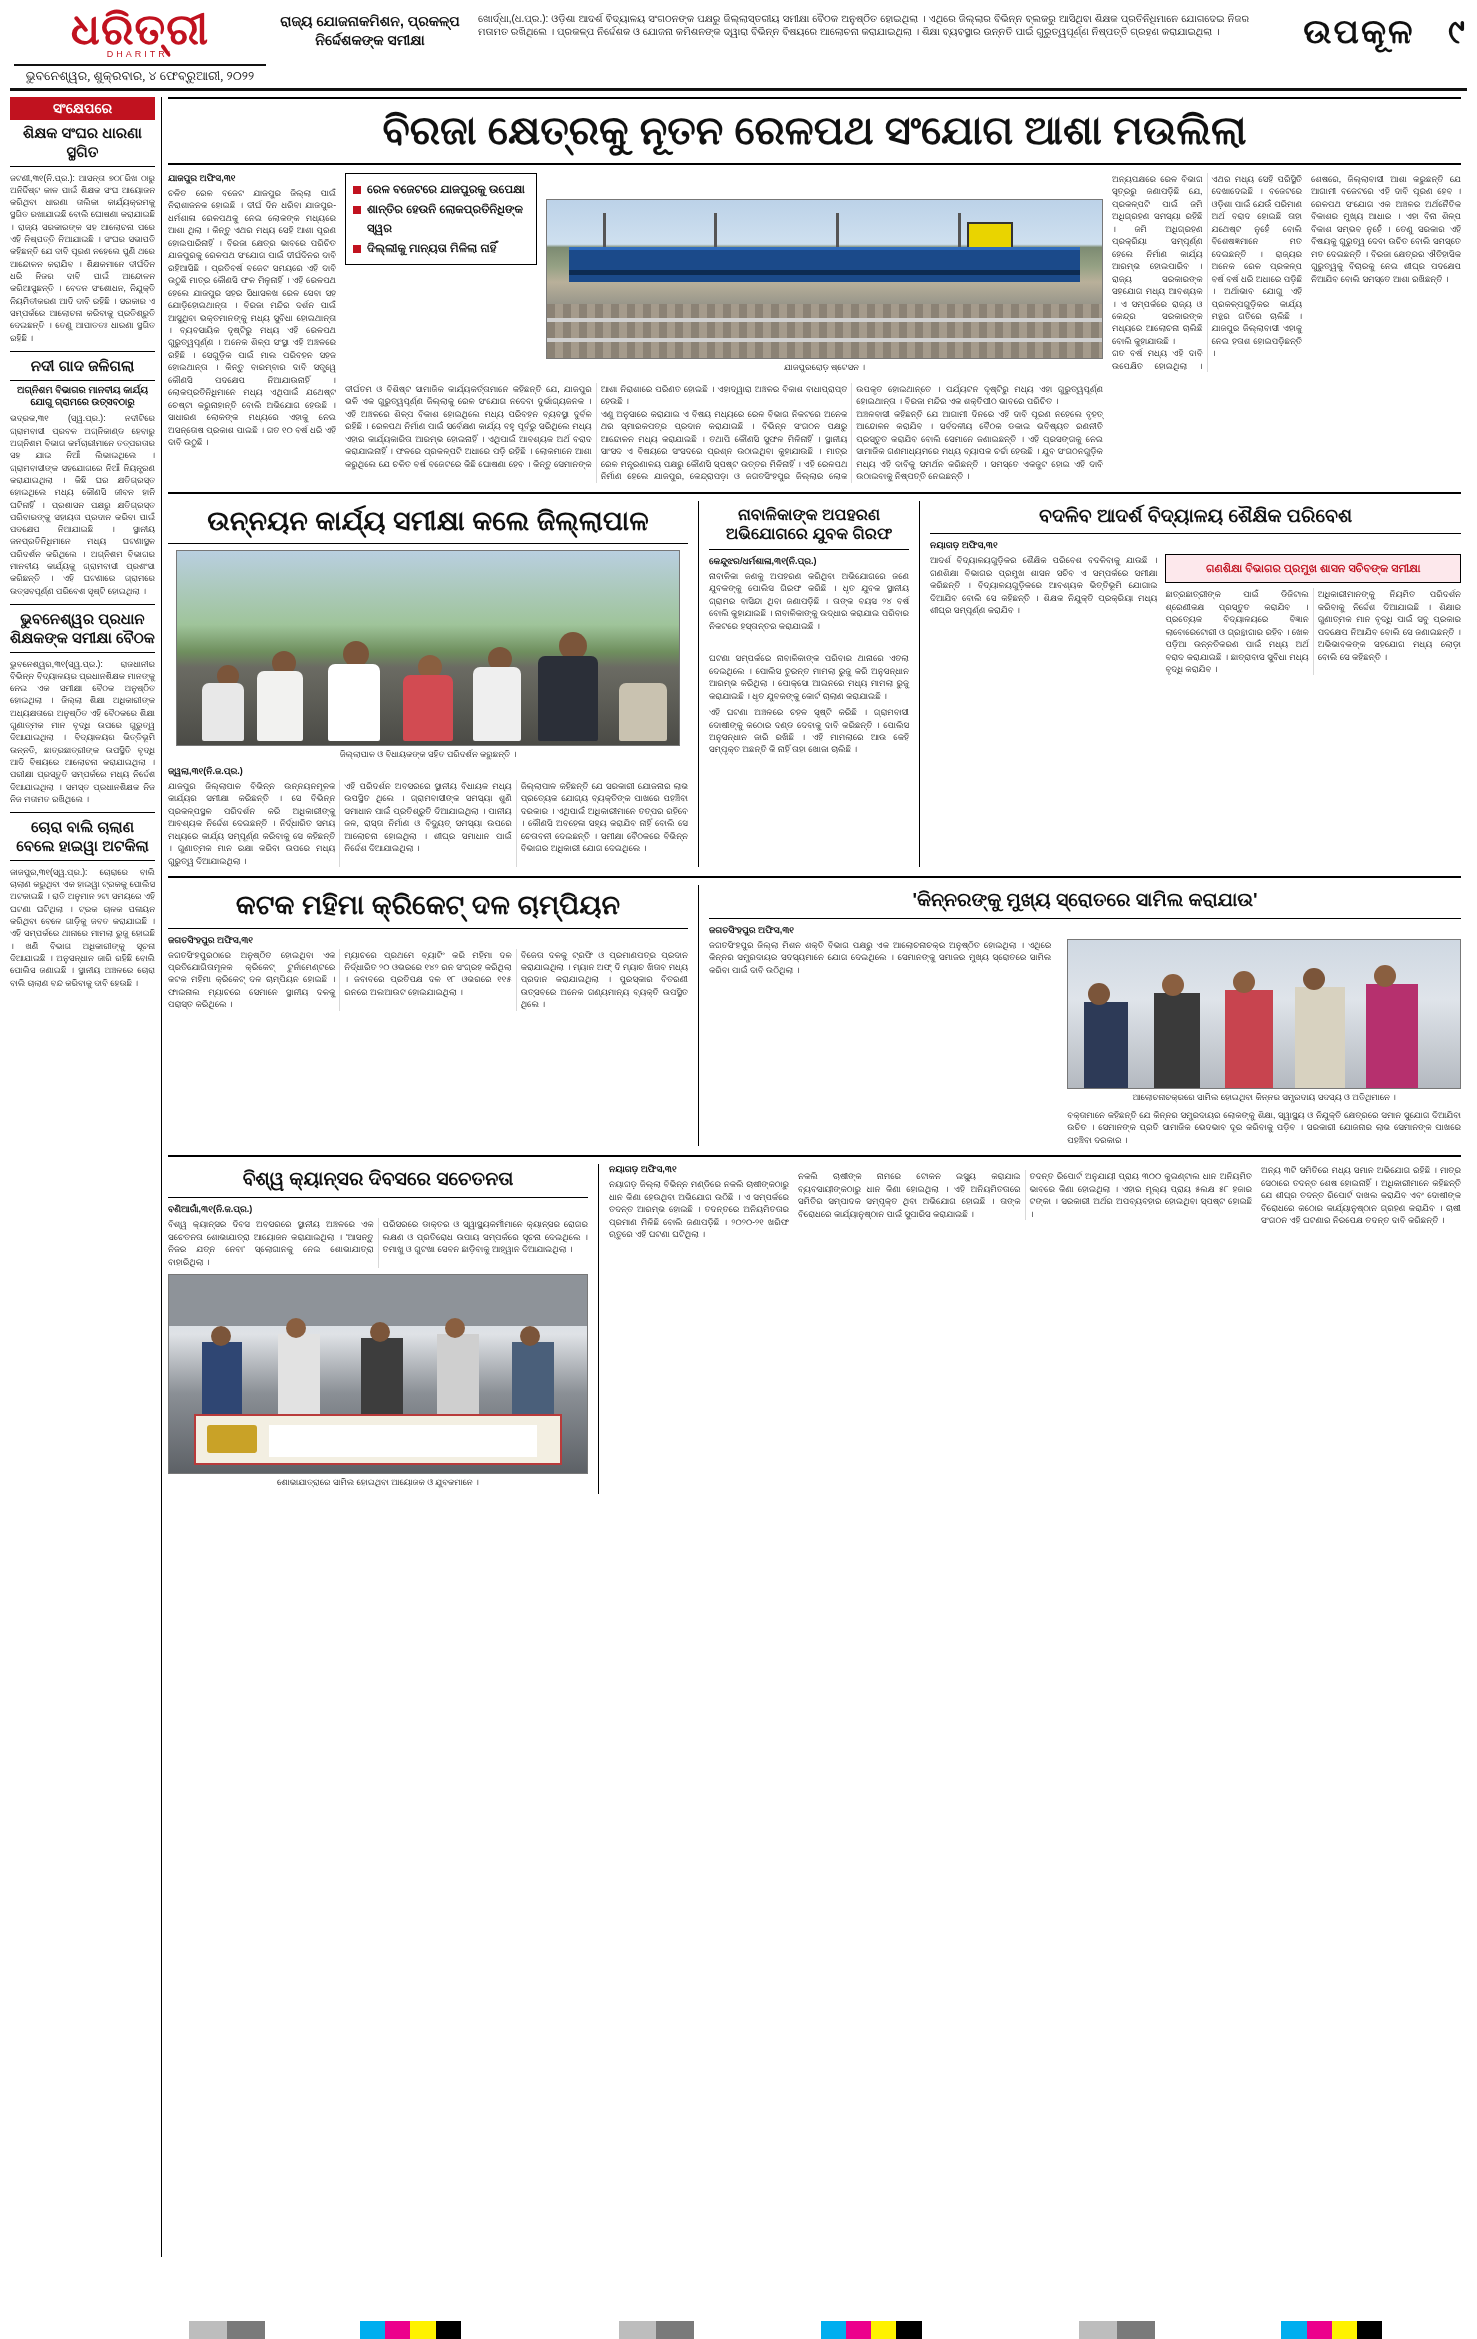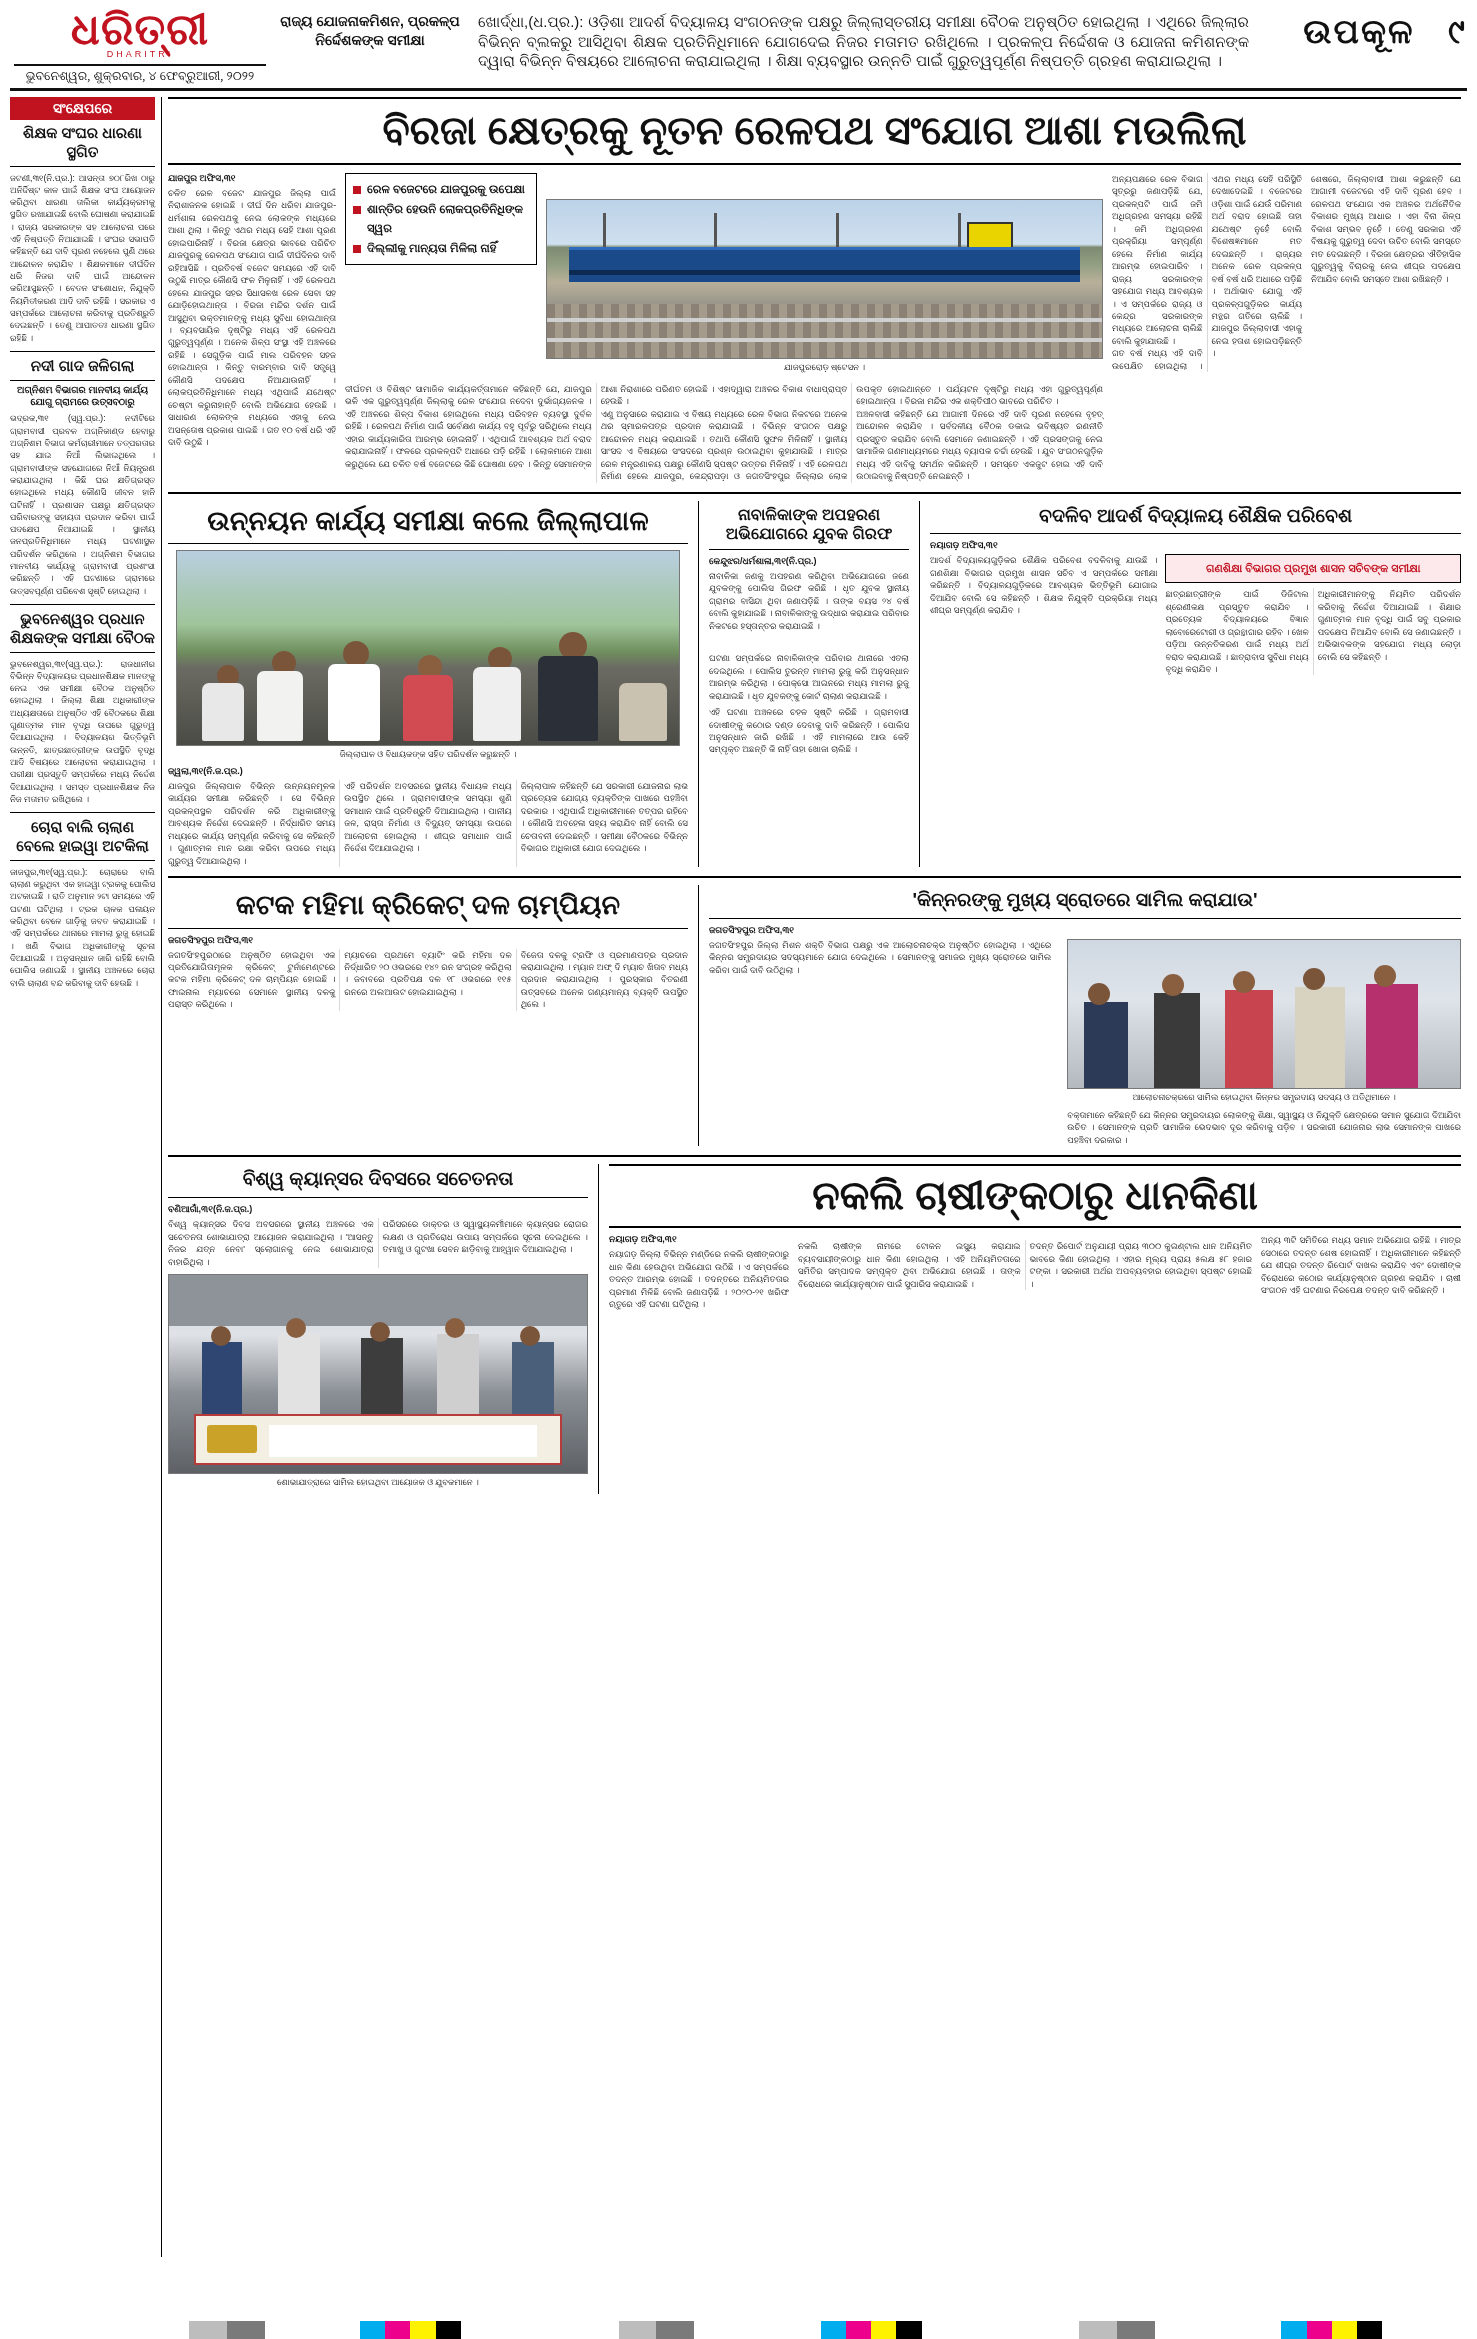--- a/index.html
+++ b/index.html
@@ -18,21 +18,21 @@
   .logo-block { width:260px; flex:0 0 260px; }
   .logo-word {
     font-family:"Liberation Serif", serif;
     font-size:43px; font-weight:bold; color:#c1121f; letter-spacing:1px;
     line-height:1.0; text-align:center;
   }
   .logo-sub { text-align:center; font-size:9px; letter-spacing:3px; color:#c1121f; margin-top:-2px;}
   .logo-rule { border-top:2px solid #111; margin:5px 4px 3px 4px; }
   .logo-date { text-align:center; font-size:12.5px; font-family:"Liberation Serif", serif; }
   .head-mid { flex:0 0 200px; text-align:center; font-size:14px; line-height:1.35; font-weight:bold; padding-top:4px;}
-  .head-text { flex:1; font-size:15px; line-height:1.3; padding:4px 8px 0 8px; text-align:justify; }
+  .head-text { flex:1; font-size:10px; line-height:1.3; padding:4px 8px 0 8px; text-align:justify; }
   .head-right { flex:0 0 210px; text-align:right; font-size:34px; font-weight:bold; padding-top:4px; letter-spacing:2px;}
 
   
   .body-wrap { display:flex; margin-top:6px; height:2160px; }
   .col-left { width:152px; flex:0 0 152px; border-right:1px solid #000; padding-right:6px; }
   .col-main { flex:1; padding:0 6px; }
 
   .sidebar-tag {
     background:#c1121f; color:#fff; font-size:14px; font-weight:bold;
     text-align:center; padding:3px 0; margin-bottom:4px;
@@ -343,21 +343,20 @@
             <div style="position:absolute;left:66%;bottom:68%;width:20px;height:20px;border-radius:50%;background:#8a5f40;"></div>
             <div style="position:absolute;left:82%;bottom:30%;width:42px;height:36%;background:#4a5f7a;"></div>
             <div style="position:absolute;left:84%;bottom:64%;width:20px;height:20px;border-radius:50%;background:#7b553a;"></div>
           </div>
           <div class="photo-cap">ଶୋଭାଯାତ୍ରାରେ ସାମିଲ ହୋଇଥିବା ଆୟୋଜକ ଓ ଯୁବକମାନେ ।</div>
         </div>
 
         <div style="width:1px;background:#000;"></div>
 
         <div style="flex:1;">
-          <div class="big-headline">ନକଲି ଚାଷୀଙ୍କଠାରୁ ଧାନକିଣା</div>
           <div class="flex" style="gap:9px;">
             <div style="width:180px;flex:0 0 180px;">
               <div class="dateline">ନୟାଗଡ଼ ଅଫିସ,୩୧</div>
               <div class="para">ନୟାଗଡ଼ ଜିଲ୍ଲା ବିଭିନ୍ନ ମଣ୍ଡିରେ ନକଲି ଚାଷୀଙ୍କଠାରୁ ଧାନ କିଣା ହେଉଥିବା ଅଭିଯୋଗ ଉଠିଛି । ଏ ସମ୍ପର୍କରେ ତଦନ୍ତ ଆରମ୍ଭ ହୋଇଛି । ତଦନ୍ତରେ ଅନିୟମିତତାର ପ୍ରମାଣ ମିଳିଛି ବୋଲି ଜଣାପଡ଼ିଛି । ୨୦୨୦-୨୧ ଖରିଫ ଋତୁରେ ଏହି ଘଟଣା ଘଟିଥିଲା ।</div>
             </div>
             <div style="flex:1;">
               <div class="cols-2" style="margin-top:6px;">
                 <div class="para">ନକଲି ଚାଷୀଙ୍କ ନାମରେ ଟୋକନ ଇସ୍ୟୁ କରାଯାଇ ବ୍ୟବସାୟୀଙ୍କଠାରୁ ଧାନ କିଣା ହୋଇଥିଲା । ଏହି ଅନିୟମିତତାରେ ସମିତିର ସମ୍ପାଦକ ସମ୍ପୃକ୍ତ ଥିବା ଅଭିଯୋଗ ହୋଇଛି । ତାଙ୍କ ବିରୋଧରେ କାର୍ଯ୍ୟାନୁଷ୍ଠାନ ପାଇଁ ସୁପାରିସ କରାଯାଇଛି ।</div>
                 <div class="para">ତଦନ୍ତ ରିପୋର୍ଟ ଅନୁଯାୟୀ ପ୍ରାୟ ୩୦୦ କୁଇଣ୍ଟାଲ ଧାନ ଅନିୟମିତ ଭାବରେ କିଣା ହୋଇଥିଲା । ଏହାର ମୂଲ୍ୟ ପ୍ରାୟ ୫ଲକ୍ଷ ୫୮ ହଜାର ଟଙ୍କା । ସରକାରୀ ଅର୍ଥର ଅପବ୍ୟବହାର ହୋଇଥିବା ସ୍ପଷ୍ଟ ହୋଇଛି ।</div>
               </div>

